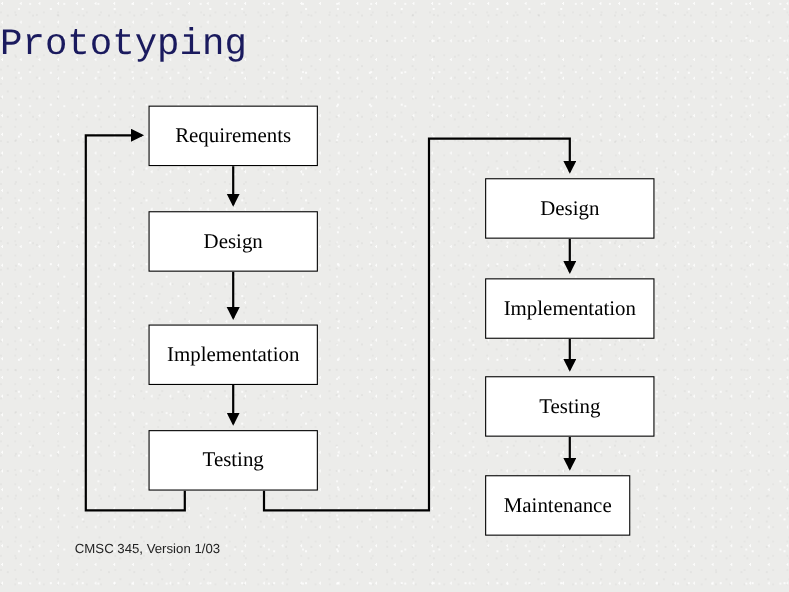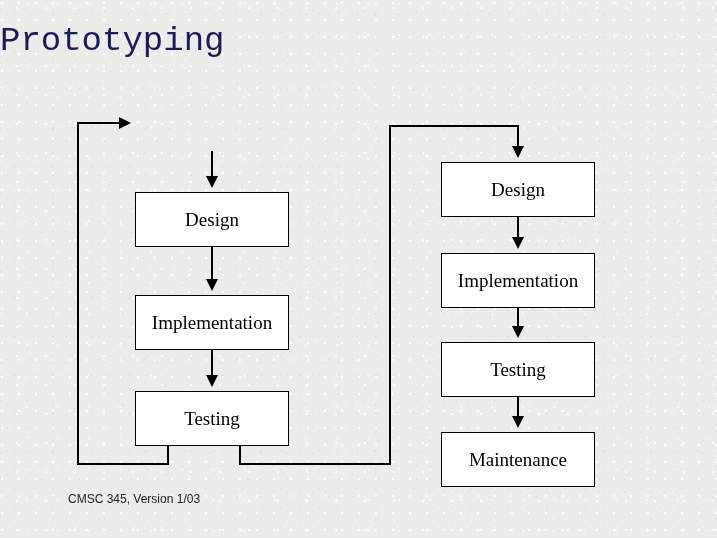--- a/index.html
+++ b/index.html
@@ -89,37 +89,40 @@
 
     <polyline points="168,446 168,464 78,464 78,123 129,123" fill="none" stroke="#000" stroke-width="2" marker-end="url(#arrow)"></polyline>
 
     <polyline points="240,446 240,464 390,464 390,126 518,126 518,156" fill="none" stroke="#000" stroke-width="2" marker-end="url(#arrow)"></polyline>
 
     <line x1="518" y1="217" x2="518" y2="247" stroke="#000" stroke-width="2" marker-end="url(#arrow)"></line>
     <line x1="518" y1="308" x2="518" y2="336" stroke="#000" stroke-width="2" marker-end="url(#arrow)"></line>
     <line x1="518" y1="397" x2="518" y2="426" stroke="#000" stroke-width="2" marker-end="url(#arrow)"></line>
   </svg>
 
+  <div class="node" style="left:135px; top:96px; width:154px; height:55px;">
+    <span>Requirements</span>
+  </div>
   <div class="node" style="left:135px; top:192px; width:154px; height:55px;">
     <span>Design</span>
   </div>
   <div class="node" style="left:135px; top:295px; width:154px; height:55px;">
     <span>Implementation</span>
   </div>
   <div class="node" style="left:135px; top:391px; width:154px; height:55px;">
     <span>Testing</span>
   </div>
 
   <div class="node" style="left:441px; top:162px; width:154px; height:55px;">
     <span>Design</span>
   </div>
   <div class="node" style="left:441px; top:253px; width:154px; height:55px;">
     <span>Implementation</span>
   </div>
   <div class="node" style="left:441px; top:342px; width:154px; height:55px;">
     <span>Testing</span>
   </div>
-  <div class="node" style="left:441px; top:432px; width:154px; height:55px;">
+  <div class="node" style="left:441px; top:432px; width:132px; height:55px;">
     <span>Maintenance</span>
   </div>
 
   <div id="footer">CMSC 345, Version 1/03</div>
 </div>
 
 </body></html>

